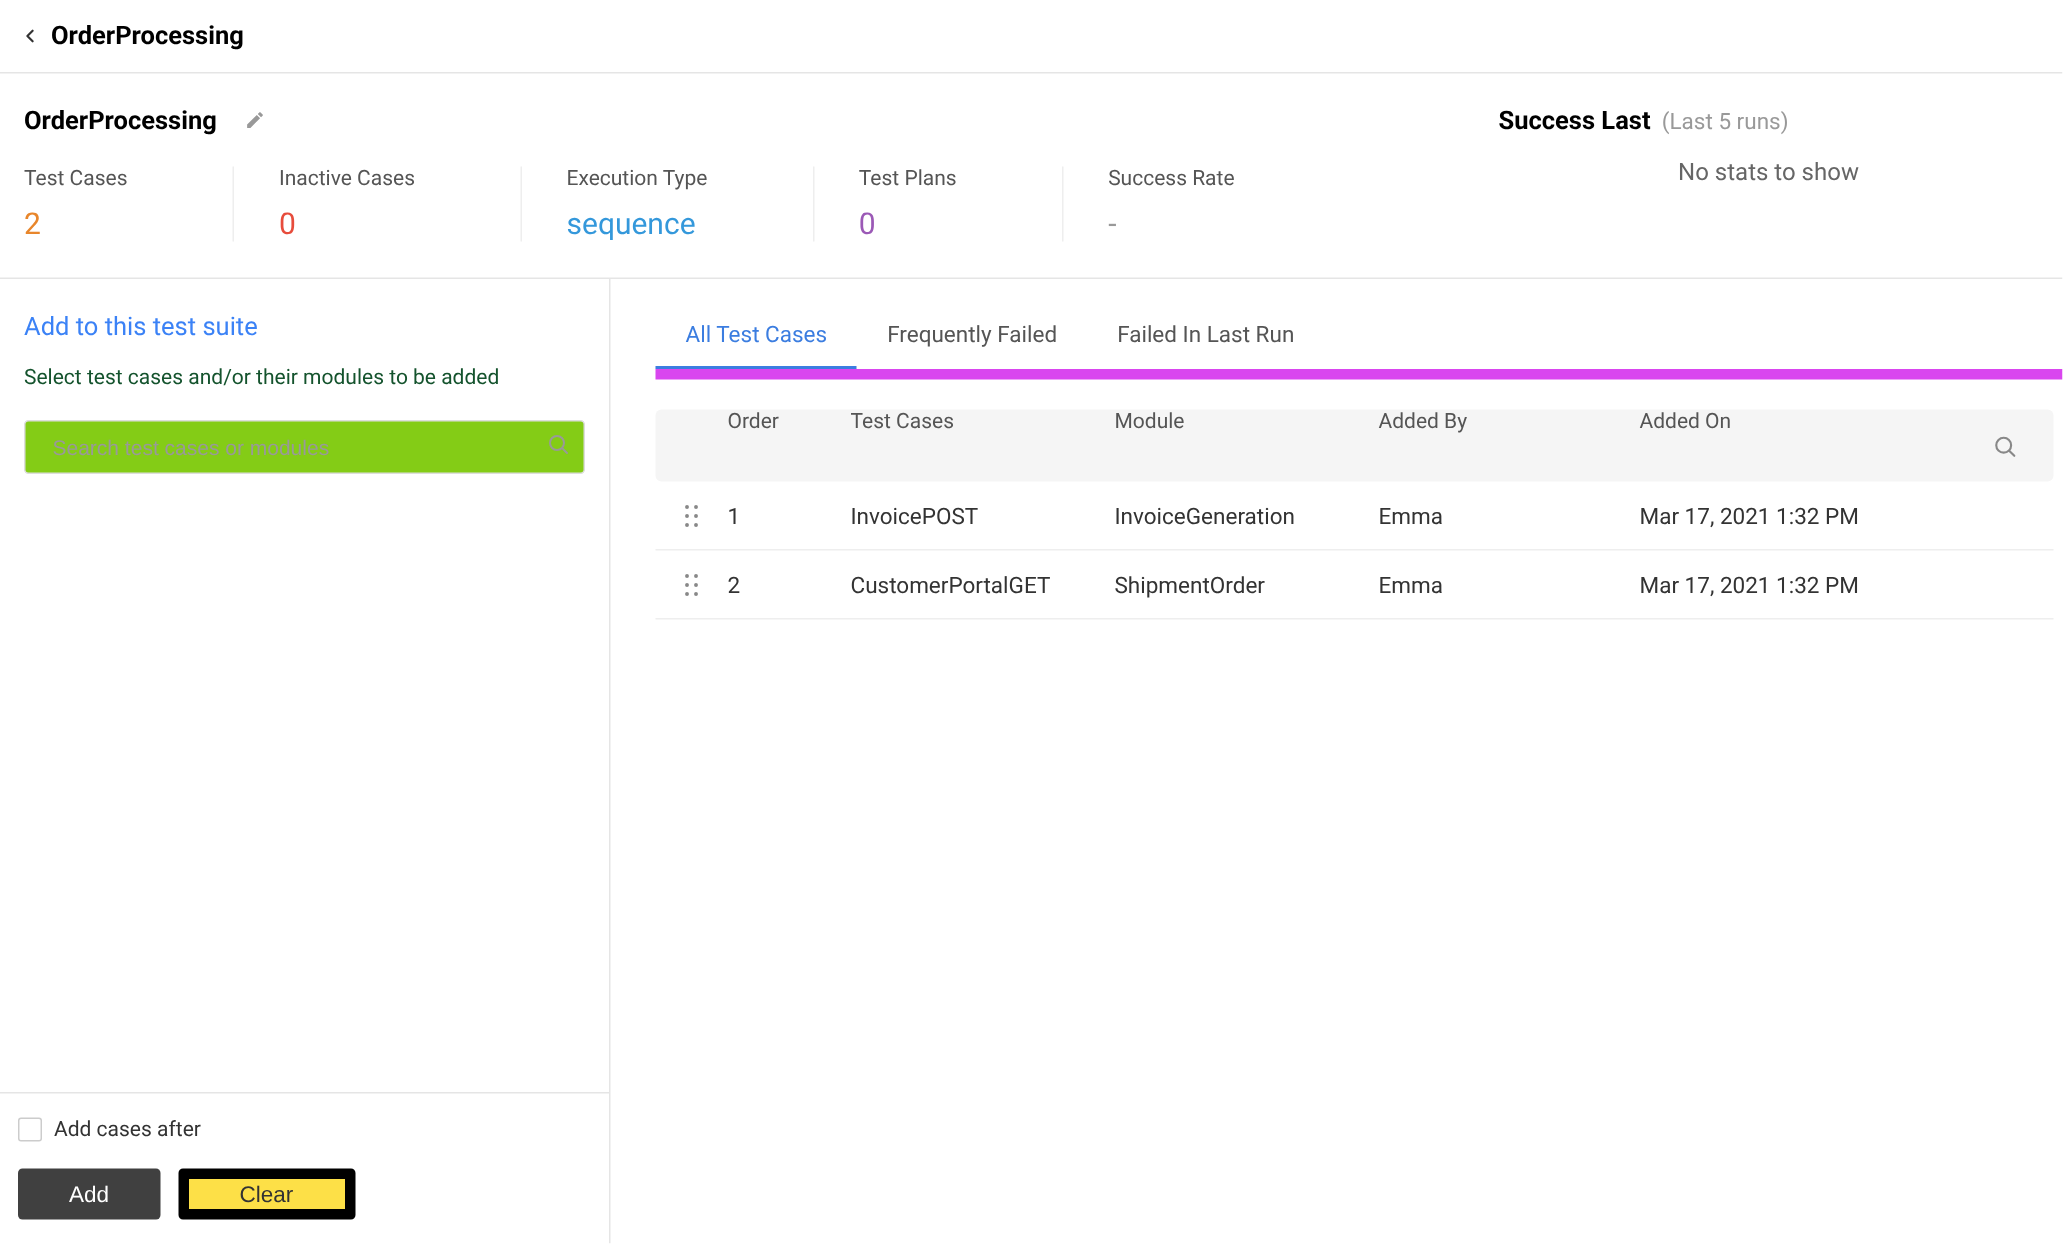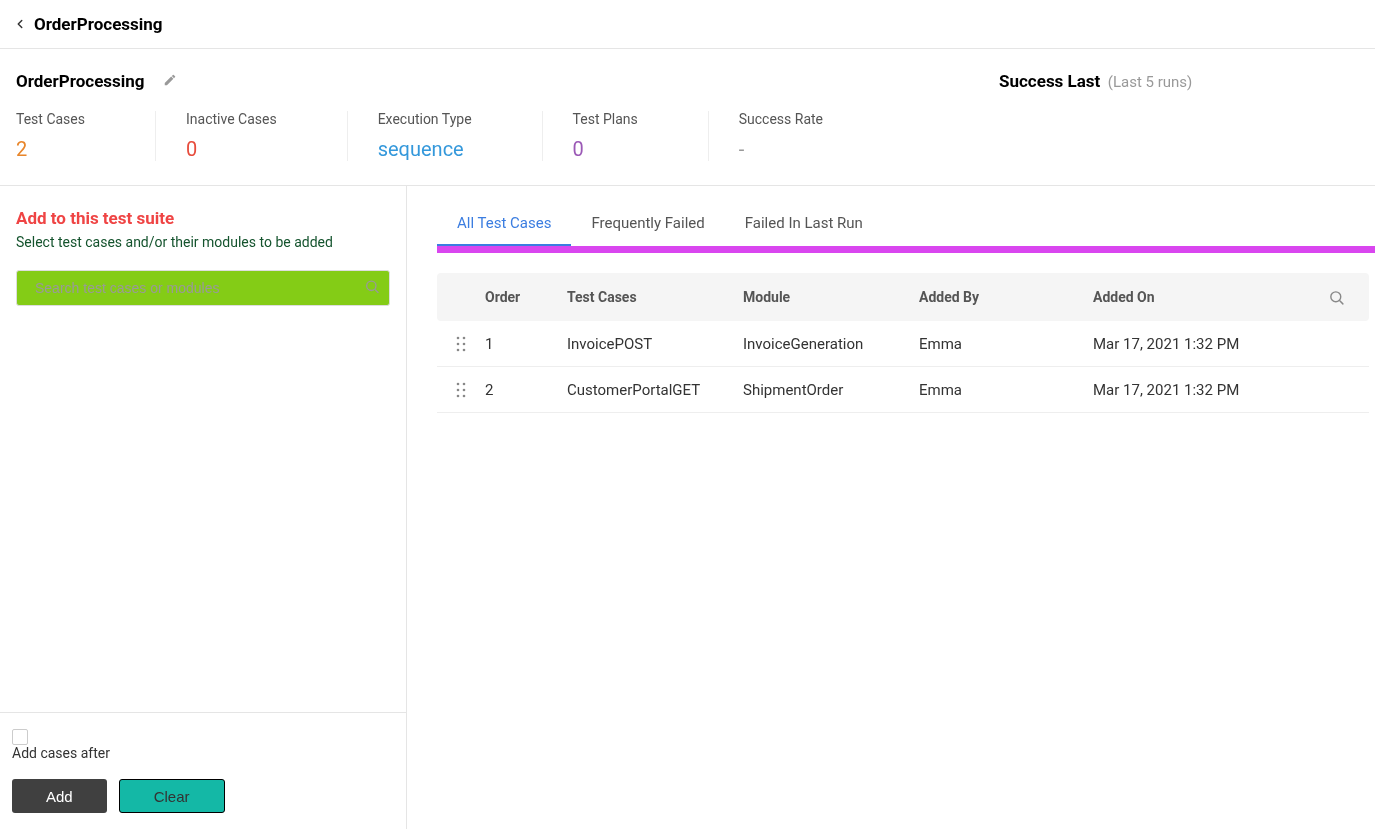--- a/index.html
+++ b/index.html
@@ -113,23 +113,23 @@
       border-right: 1px solid #e5e5e5;
       display: flex;
       flex-direction: column;
     }
     .sidebar-top {
       padding: 22px 16px 12px 16px;
       flex: 1;
     }
     .sidebar-title {
       font-size: 17px;
-      font-weight: 700;
-      color: #ef4444;
-      margin-bottom: 6px;
+      font-weight: 400;
+      color: #3b82f6;
+      margin-bottom: 16px;
     }
     .sidebar-subtitle {
       font-size: 14px;
       color: #14532d;
       margin-bottom: 20px;
     }
     .search-wrap {
       position: relative;
     }
     .search-input {
@@ -152,22 +152,22 @@
       transform: translateY(-50%);
       color: #999;
       pointer-events: none;
     }
     .sidebar-bottom {
       border-top: 1px solid #e5e5e5;
       padding: 16px 12px;
     }
     .checkbox-row {
       display: flex;
+      align-items: center;
       margin-bottom: 18px;
-      flex-direction: column;
     }
     .checkbox-box {
       width: 16px;
       height: 16px;
       border: 1px solid #ccc;
       border-radius: 2px;
       margin-right: 8px;
       cursor: pointer;
     }
     .checkbox-label {
@@ -187,23 +187,23 @@
       display: flex;
       align-items: center;
       justify-content: center;
     }
     .btn-primary {
       background: #404040;
       color: #fff;
       border: none;
     }
     .btn-secondary {
-      background: #14b8a6;
+      background: #fde047;
       color: #333;
-      border: 1px solid #000000;
+      border: 7px solid #000000;
     }
     .content {
       flex: 1;
       padding: 0 0 0 30px;
     }
     .tabs-row {
       display: flex;
       padding-top: 18px;
       border-bottom: 7px solid #d946ef;
     }
@@ -217,28 +217,27 @@
     .tab.active {
       color: #3b7de0;
       border-bottom-color: #3b7de0;
     }
     .table-wrap {
       padding-top: 20px;
       padding-right: 6px;
     }
     .table-header {
       display: flex;
-      align-items: center;
       background: #f5f5f5;
       border-radius: 4px;
       height: 48px;
       padding: 0 18px 0 0;
       font-size: 14px;
       color: #555;
-      font-weight: 700;
+      font-weight: 400;
     }
     .col-drag { width: 48px; }
     .col-order { width: 82px; }
     .col-testcase { width: 176px; }
     .col-module { width: 176px; }
     .col-addedby { width: 174px; }
     .col-addedon { flex: 1; }
     .col-search { width: 30px; display:flex; align-items:center; justify-content:center; }
     .table-row {
       display: flex;
@@ -304,20 +303,21 @@
           <div class="stat-label">Success Rate</div>
           <div class="stat-value stat-success">-</div>
         </div>
       </div>
   </div>
   <div class="summary-right">
     <div>
       <span class="success-stats-title">Success Last</span>
       <span class="success-stats-sub">(Last 5 runs)</span>
     </div>
+    <div class="no-stats">No stats to show</div>
   </div>
 </div>
 
 <div class="main-area">
   <div class="sidebar">
     <div class="sidebar-top">
       <div class="sidebar-title">Add to this test suite</div>
       <div class="sidebar-subtitle">Select test cases and/or their modules to be added</div>
       <div class="search-wrap">
         <input class="search-input" type="text" placeholder="Search test cases or modules" style="">

